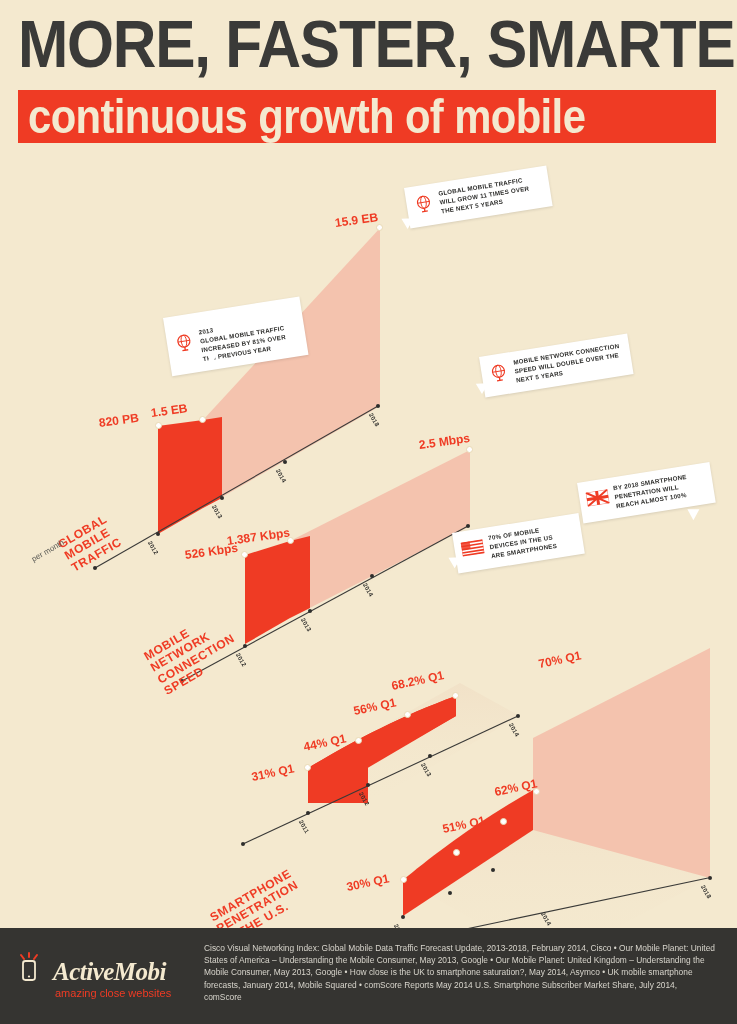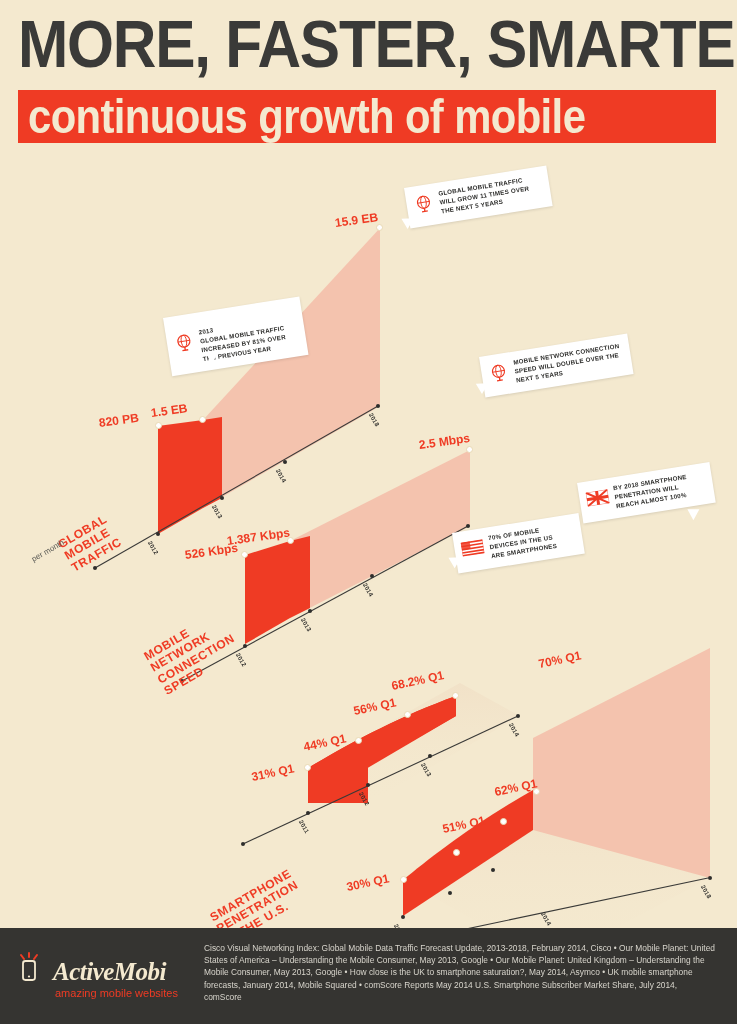--- a/index.html
+++ b/index.html
@@ -447,20 +447,20 @@
               <line x1="6" y1="7" x2="3" y2="3"></line>
               <line x1="11" y1="5" x2="11" y2="1"></line>
               <line x1="16" y1="7" x2="19" y2="3"></line>
             </g>
             <rect x="5" y="9" width="12" height="19" rx="2.4" fill="none" stroke="#F4E9CF" stroke-width="1.8"></rect>
             <circle cx="11" cy="24.5" r="1.1" fill="#F4E9CF"></circle>
           </svg>
         </span>
         <span class="logo-name">ActiveMobi</span>
       </div>
-      <div class="logo-tag">amazing mobile websites</div>
+      <div class="logo-tag">amazing close websites</div>
     </div>
     <div class="src-box">
       <div class="src-text">Cisco Visual Networking Index: Global Mobile Data Traffic Forecast Update, 2013-2018, February 2014, Cisco  •  Our Mobile Planet: United States of America – Understanding the Mobile Consumer, May 2013, Google  •  Our Mobile Planet: United Kingdom – Understanding the Mobile Consumer, May 2013, Google  •  How close is the UK to smartphone saturation?, May 2014, Asymco  •  UK mobile smartphone forecasts, January 2014, Mobile Squared  •  comScore Reports May 2014 U.S. Smartphone Subscriber Market Share, July 2014, comScore</div>
     </div>
   </div>
 
 </div>
 
 </body></html>

